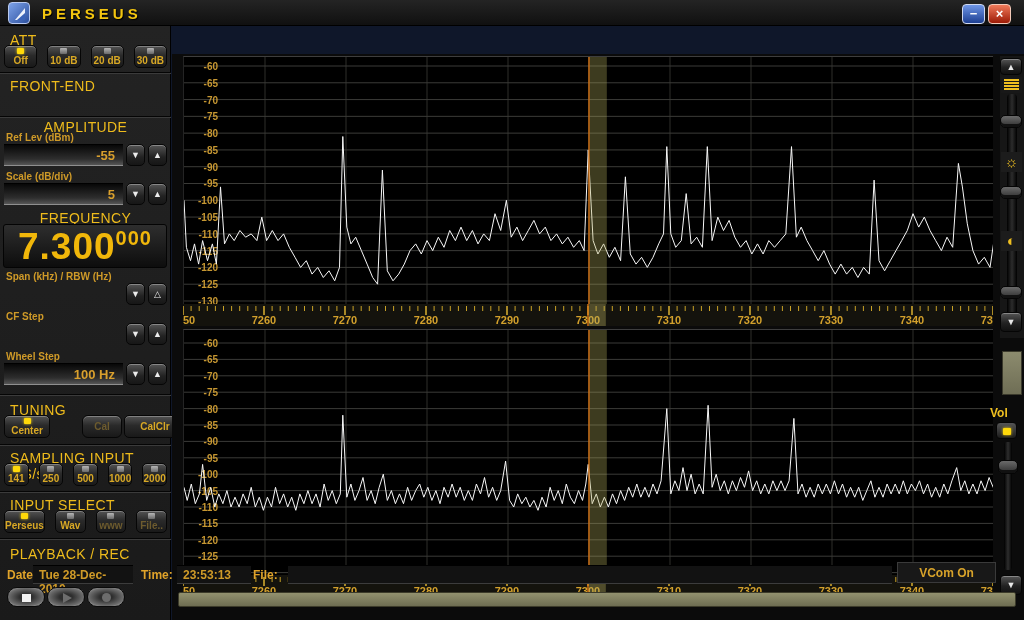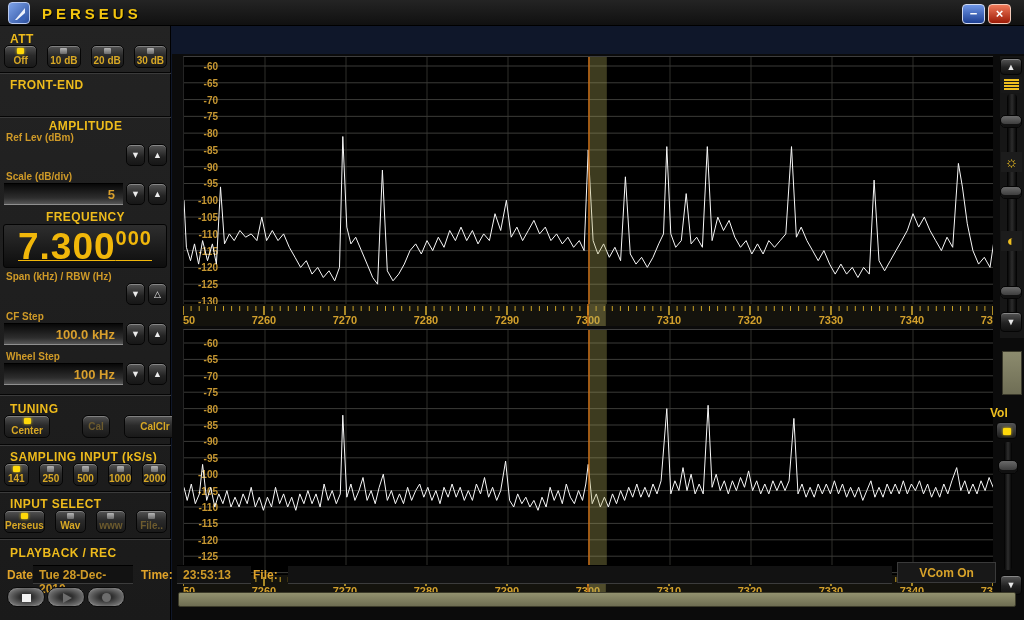--- a/index.html
+++ b/index.html
@@ -11,46 +11,46 @@
   #appicon{position:absolute;left:8px;top:2px;width:22px;height:22px;border-radius:4px;
            background:linear-gradient(135deg,#7da2e8,#2b4f9e);border:1px solid #b9c9ee;}
   #appicon svg{position:absolute;left:2px;top:2px;}
   #apptitle{position:absolute;left:42px;top:5px;color:#f3c50f;font-weight:bold;font-size:15px;letter-spacing:4px;text-shadow:1px 1px 1px #000;}
   .winbtn{position:absolute;top:4px;width:23px;height:20px;border-radius:4px;color:#fff;font-weight:bold;
           text-align:center;line-height:18px;font-size:13px;border:1px solid #cfd8ef;}
   #btn-min{left:962px;background:linear-gradient(#6f96e6,#1d3f92);}
   #btn-close{left:988px;background:linear-gradient(#f07a5a,#9c1a06);border-color:#f3c9b8;}
   
   #leftpanel{position:absolute;left:0;top:26px;width:171px;height:594px;background:linear-gradient(#232323,#1a1a1a);border-right:1px solid #000;}
-  .hdr{position:absolute;left:10px;color:#eebb1c;font-weight:bold;font-size:12px;letter-spacing:.4px;}
+  .hdr{position:absolute;left:10px;color:#eebb1c;font-weight:normal;font-size:14px;letter-spacing:.4px;}
   .hdr.center{left:0;width:171px;text-align:center;}
   .groove{position:absolute;left:0;width:171px;height:2px;background:#050505;border-bottom:1px solid #3b3b3b;}
   .btnrow{position:absolute;display:flex;gap:10px;height:23px;}
   .btn{flex:1;background:linear-gradient(#535353,#2a2a2a 45%,#191919);border:1px solid #060606;border-radius:5px;
        box-shadow:inset 0 1px 0 rgba(255,255,255,.28);color:#d8a825;font-weight:bold;font-size:10px;
        display:flex;flex-direction:column;align-items:center;justify-content:center;line-height:10px;cursor:default;}
   .btn .led{width:7px;height:6px;border-radius:1px;margin-bottom:2px;}
   .led.on{background:#ffd90a;box-shadow:0 0 3px #ffd90a;}
   .led.off{background:linear-gradient(#b5b5b5,#6a6a6a);}
   .btn.disabled{color:#6d5b2e;}
   .lbl{position:absolute;left:6px;color:#cf9a28;font-weight:bold;font-size:10px;}
   .valfield{position:absolute;left:4px;width:119px;height:22px;background:linear-gradient(#070707,#2e2e2e 70%,#565656);
             border-top:1px solid #000;border-bottom:1px solid #8f8f8f;color:#d89f2d;font-weight:bold;font-size:13px;
             text-align:right;padding:3px 8px 0 0;}
   .spin{position:absolute;width:19px;height:22px;background:linear-gradient(#555,#222 60%,#161616);border:1px solid #060606;
         border-radius:5px;box-shadow:inset 0 1px 0 rgba(255,255,255,.3);color:#ececec;font-size:9px;text-align:center;line-height:21px;}
   .spin.s1{left:126px;} .spin.s2{left:148px;}
   #freqdisp{position:absolute;left:3px;top:198px;width:164px;height:44px;background:linear-gradient(#2e2e2e,#0d0d0d);
-            border:1px solid #040404;border-radius:3px;text-align:center;color:#f1b70a;text-decoration:underline;}
+            border:1px solid #040404;border-radius:3px;text-align:center;color:#f1b70a;}
   #freq-main{font-size:37px;font-weight:bold;letter-spacing:1px;line-height:44px;}
   #freq-sub{font-size:20px;font-weight:bold;vertical-align:14px;letter-spacing:1px;}
   
   #tuning-buttons .btn{position:absolute;height:23px;flex:none;}
   #tuning-buttons .btn:nth-child(1){left:0;width:46px;}
-  #tuning-buttons .btn:nth-child(2){left:78px;width:28px;border-radius:6px;}
+  #tuning-buttons .btn:nth-child(2){left:78px;width:40px;border-radius:6px;}
   #tuning-buttons .btn:nth-child(3){left:120px;width:62px;align-items:center;}
   
   #specregion{position:absolute;left:172px;top:38px;width:852px;height:594px;background:#0b0b0b;margin-top:16px;}
   .plot{position:absolute;left:11px;background:#000;border-top:1px solid #3e3e3e;border-left:1px solid #242424;}
   .axis{position:absolute;left:11px;background:#14130d;overflow:hidden;}
   
   #rtoolbar{position:absolute;left:828px;top:2px;width:24px;height:282px;background:#161616;}
   .tb-track{position:absolute;left:7px;width:10px;background:linear-gradient(90deg,#000,#2c2c2c 50%,#000);border-radius:4px;}
   .tb-btn{position:absolute;left:0;width:22px;background:linear-gradient(#555,#222 55%,#111);border:1px solid #050505;border-radius:4px;
           color:#e8e8e8;text-align:center;box-shadow:inset 0 1px 0 rgba(255,255,255,.3);}
@@ -118,36 +118,36 @@
           <span>30 dB</span>
         </div>
       </div>
     <div class="groove" style="top:46px"></div>
 
     <div class="hdr" style="top:52px">FRONT-END</div>
     <div class="groove" style="top:90px"></div>
 
     <div class="hdr center" style="top:93px">AMPLITUDE</div>
     <div class="lbl" style="top:106px">Ref Lev (dBm)</div>
+    <div class="valfield" style="top:118px">-55</div>
     <div class="spin s1" style="top:118px">▼</div>
     <div class="spin s2" style="top:118px">▲</div>
     <div class="lbl" style="top:145px">Scale (dB/div)</div>
     <div class="valfield" style="top:157px">5</div>
     <div class="spin s1" style="top:157px">▼</div>
     <div class="spin s2" style="top:157px">▲</div>
 
     <div class="hdr center" style="top:184px">FREQUENCY</div>
     <div id="freqdisp"><span id="freq-main">7.300</span><span id="freq-sub">000</span></div>
 
     <div class="lbl" style="top:245px">Span (kHz) / RBW (Hz)</div>
     <div class="spin s1" style="top:257px">▼</div>
     <div class="spin s2" style="top:257px">△</div>
 
     <div class="lbl" style="top:285px">CF Step</div>
-    <div class="valfield" style="top:297px">100.0 kHz</div>
     <div class="spin s1" style="top:297px">▼</div>
     <div class="spin s2" style="top:297px">▲</div>
 
     <div class="lbl" style="top:325px">Wheel Step</div>
     <div class="valfield" style="top:337px">100 Hz</div>
     <div class="spin s1" style="top:337px">▼</div>
     <div class="spin s2" style="top:337px">▲</div>
     <div class="groove" style="top:368px"></div>
 
     <div class="hdr" style="top:376px">TUNING</div>

